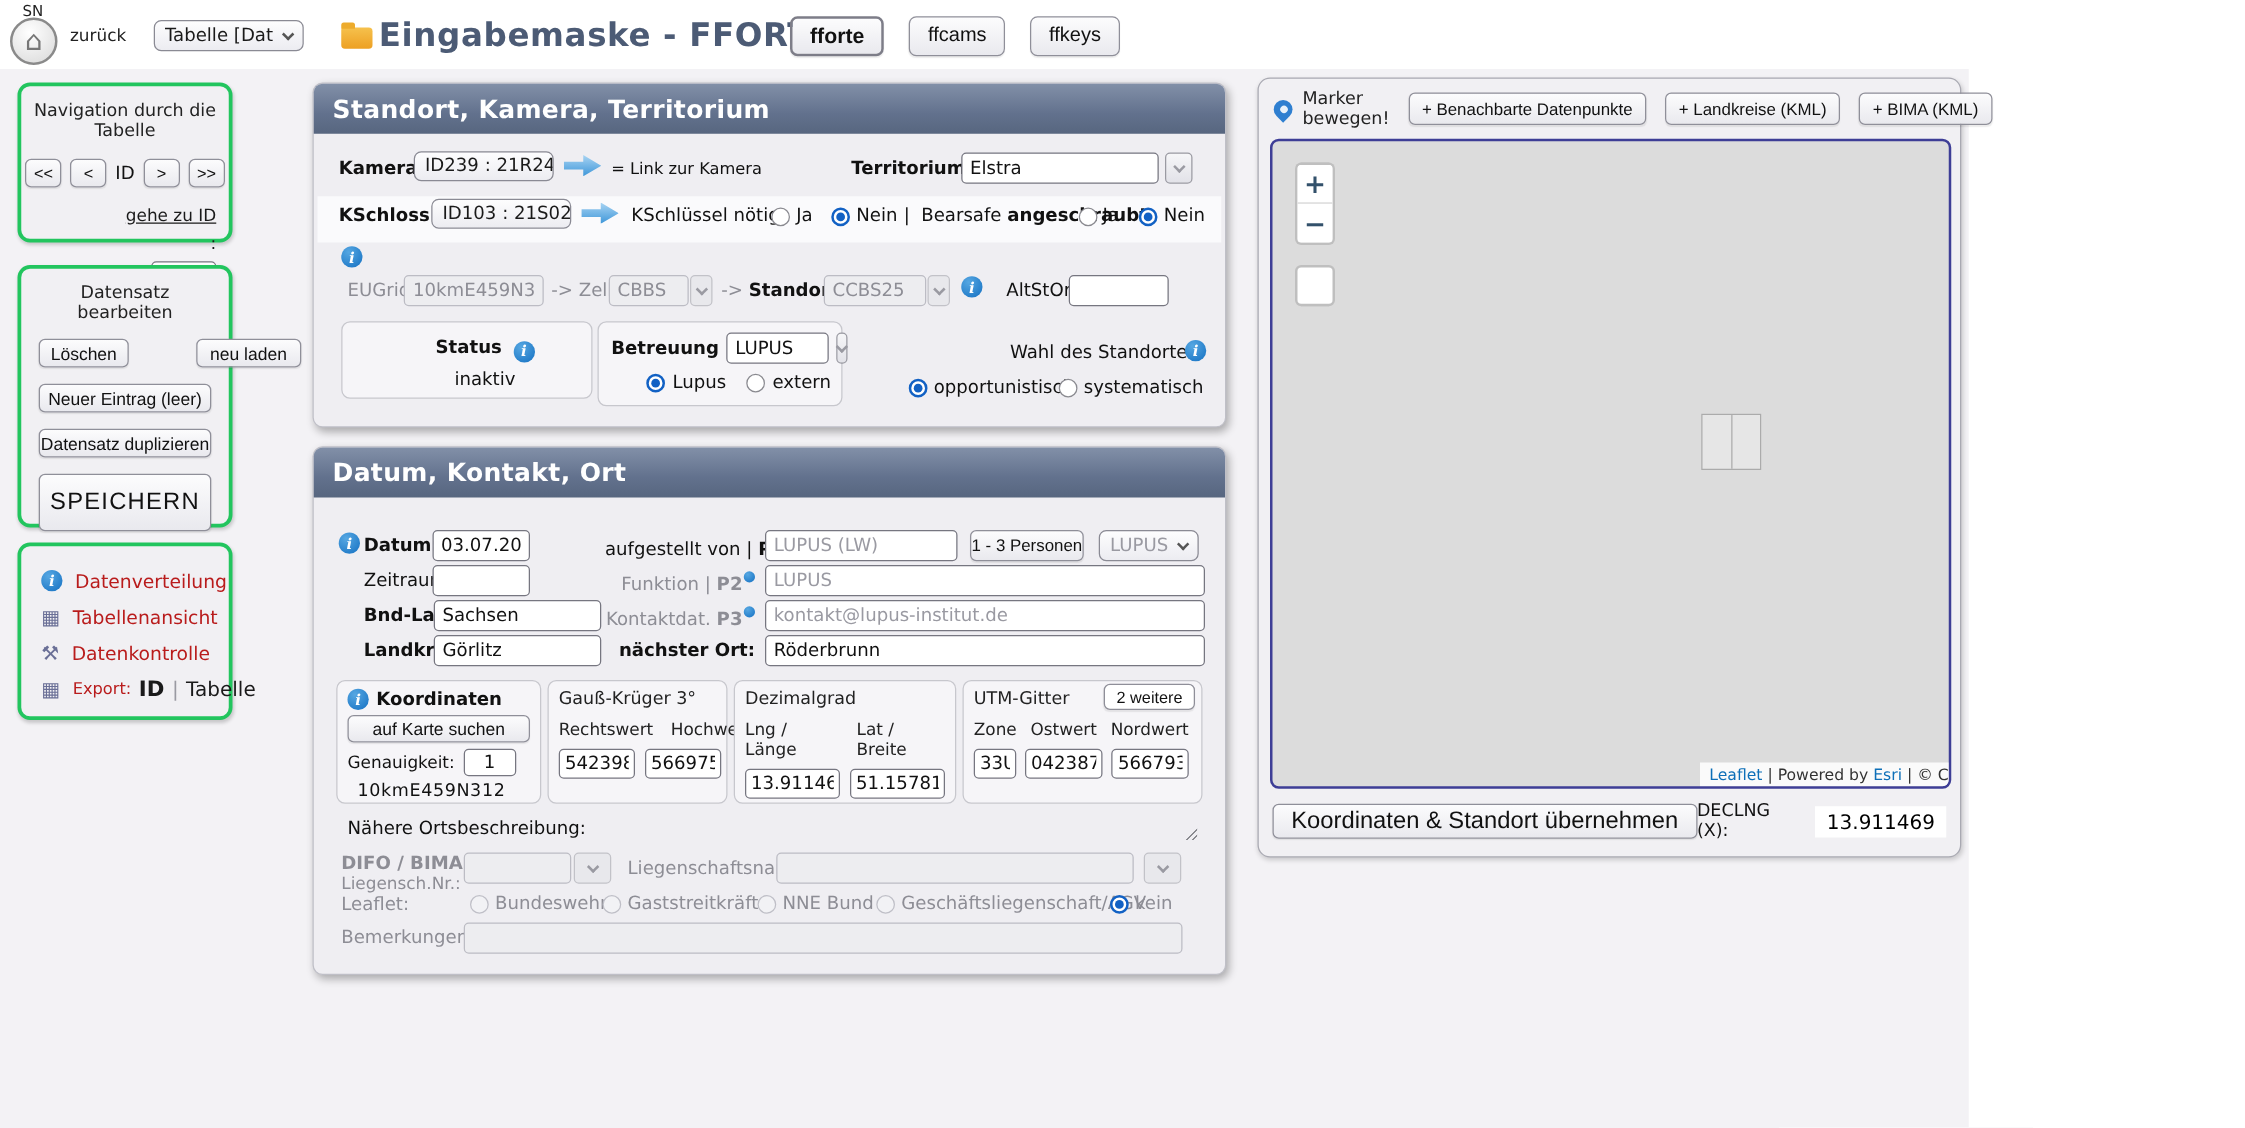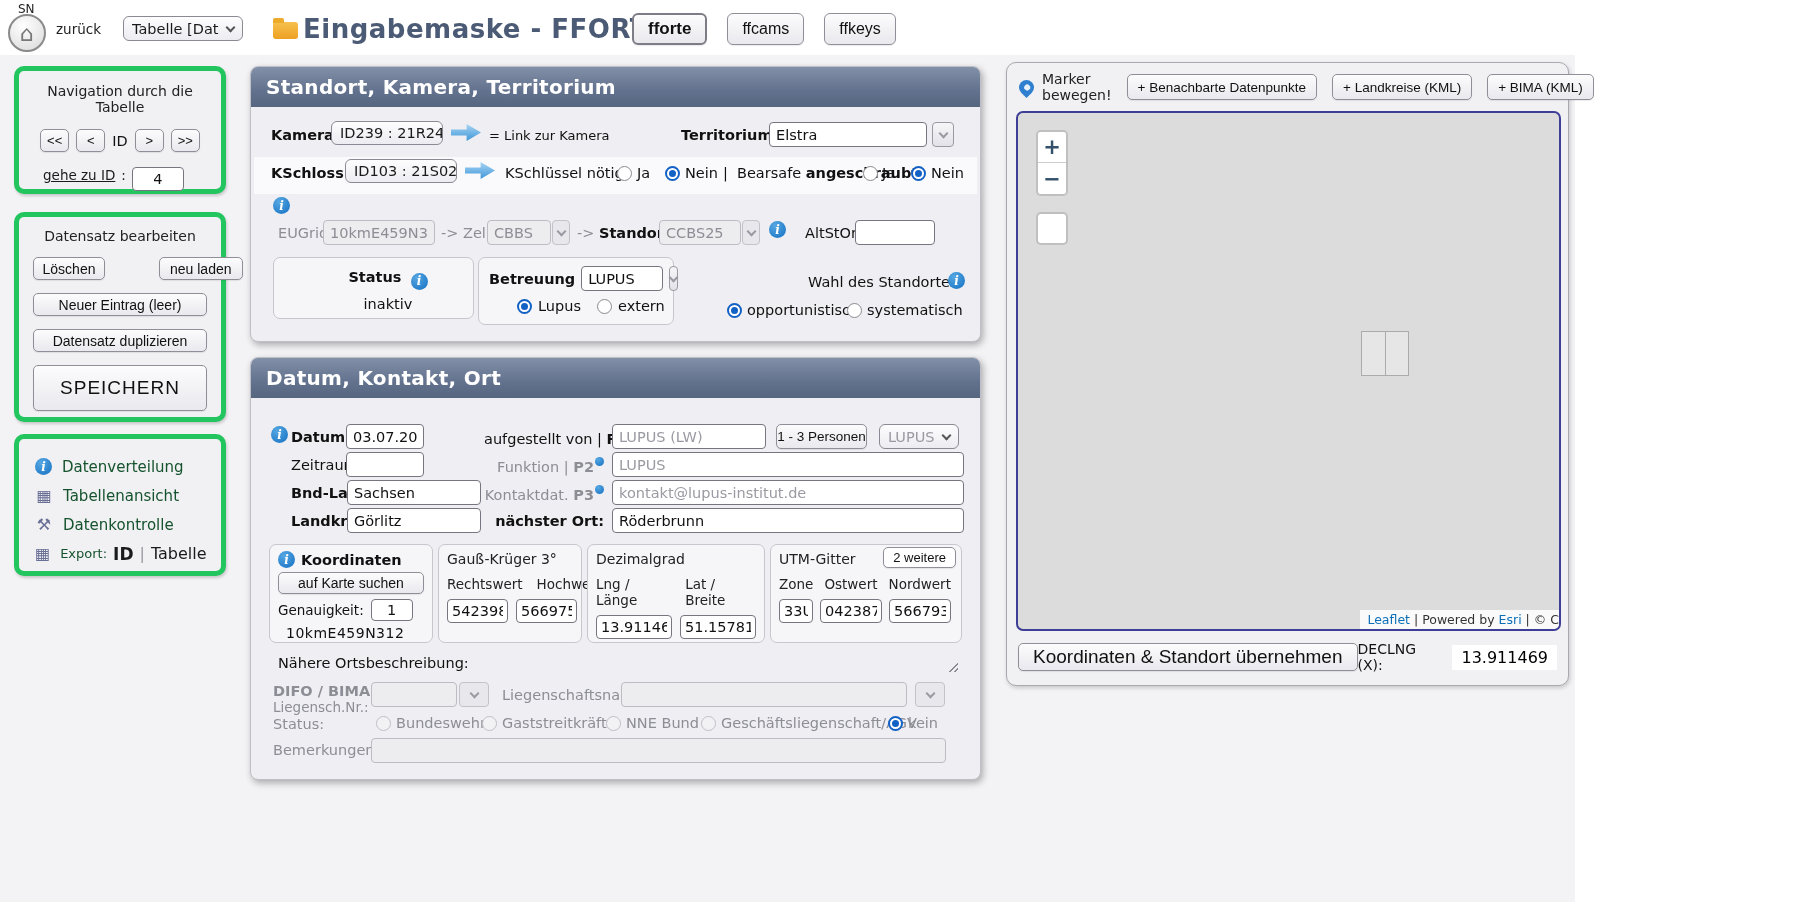--- a/index.html
+++ b/index.html
@@ -59,37 +59,37 @@
             background:linear-gradient(#f6c14d,#eda023); border-radius:2px 3px 3px 3px; }
   .folder::before { content:""; position:absolute; top:-4px; left:0; width:11px; height:5px;
                     background:#edab2c; border-radius:2px 2px 0 0; }
   .page-title { position:absolute; left:303px; top:14px; font-size:26px; font-weight:bold;
                 color:#4c5b75; letter-spacing:.5px; }
   .app-tabs { position:absolute; left:632px; top:13px; display:flex; gap:20px; }
   .app-tab { height:32px; padding:0 14px; font-size:16px; border-radius:6px; }
   .app-tab.active { font-weight:bold; font-size:17px; border-width:2px; border-color:#7d7d88; }
 
   
-  .sbox { position:absolute; left:14px; width:212px; background:#f1f0f3;
-          border:5px solid #22c55e; border-radius:10px; box-shadow:1px 2px 3px rgba(0,0,0,.18); }
+  .sbox { position:absolute; left:14px; width:172px; background:#f1f0f3;
+          border:3px solid #22c55e; border-radius:10px; box-shadow:1px 2px 3px rgba(0,0,0,.18); }
   .sbox-title { text-align:center; font-size:14px; color:#222; }
   .navbox { top:66px; height:128px; padding:12px 10px; }
   .nav-btn-row { display:flex; align-items:center; justify-content:center; gap:7px; margin-top:14px; }
   .nav-btn { min-width:29px; height:23px; font-size:13px; padding:1px 6px; }
-  .goto-row { margin-top:15px; margin-left:14px; display:flex; align-items:flex-start; gap:6px; font-size:13.5px; }
+  .goto-row { margin-top:15px; margin-left:14px; display:flex; align-items:flex-end; gap:6px; font-size:13.5px;flex-direction:column; }
   .goto-link { text-decoration:underline; cursor:pointer; }
   .goto-input { width:52px; height:24px; text-align:center; }
   .editbox { top:212px; height:210px; padding:11px 14px; }
   .edit-row { display:flex; gap:14px; margin-top:13px; }
   .edit-btn { height:23px; font-size:14px; }
   .full { width:100%; }
   .save-btn { width:100%; height:46px; font-size:19px; letter-spacing:1px; margin-top:13px; }
   .toolsbox { top:434px; height:142px; padding:13px 16px; }
   .tool-item { display:flex; align-items:center; gap:10px; height:29px; cursor:pointer; }
-  .tool-label { font-size:15px; color:#14532d; }
+  .tool-label { font-size:15px; color:#b91c1c; }
   .glyph-icon { font-size:16px; color:#6a6f96; width:18px; text-align:center; }
   .export-id { font-size:17px; font-weight:bold; margin-left:2px; }
   .export-pipe { color:#9a9aa2; margin:0 2px; }
   .export-table { font-size:16px; }
   .export-label { font-size:13px; }
 
   
   .panel { position:absolute; left:250px; width:731px; background:#efeef2;
            border:1px solid #bfbfc7; border-radius:8px; box-shadow:2px 3px 7px rgba(0,0,0,.3); }
   .panel-header { background:linear-gradient(180deg,#8290a8,#62718d 60%,#57667f);
@@ -411,21 +411,21 @@
     <input class="input disabled abs" style="left: 120px; top: 284px; width: 86px;">
     <span class="dd-btn disabled abs" style="left:208px; top:284px; width:30px;">
         <span class="chev light"></span>
       </span>
     <span class="abs lbl gray" style="left:251px; top:289px;">Liegenschaftsname:</span>
     <input class="input disabled abs" style="left: 370px; top: 284px; width: 286px;">
     <span class="dd-btn disabled abs" style="left:664px; top:284px; width:30px;">
         <span class="chev light"></span>
       </span>
 
-    <span class="abs lbl gray" style="left:22px; top:318px;">Status:</span>
+    <span class="abs lbl gray" style="left:22px; top:318px;">Leaflet:</span>
     <span class="radio dis abs" style="left:125px; top:318px;"></span>
     <span class="abs lbl gray" style="left:145px; top:317px;">Bundeswehr</span>
     <span class="radio dis abs" style="left:231px; top:318px;"></span>
     <span class="abs lbl gray" style="left:251px; top:317px;">Gaststreitkräfte</span>
     <span class="radio dis abs" style="left:355px; top:318px;"></span>
     <span class="abs lbl gray" style="left:375px; top:317px;">NNE Bund</span>
     <span class="radio dis abs" style="left:450px; top:318px;"></span>
     <span class="abs lbl gray" style="left:470px; top:317px;">Geschäftsliegenschaft/AGV</span>
     <span class="radio checked abs" style="left:637px; top:318px;"></span>
     <span class="abs lbl gray" style="left:657px; top:317px;">kein</span>

